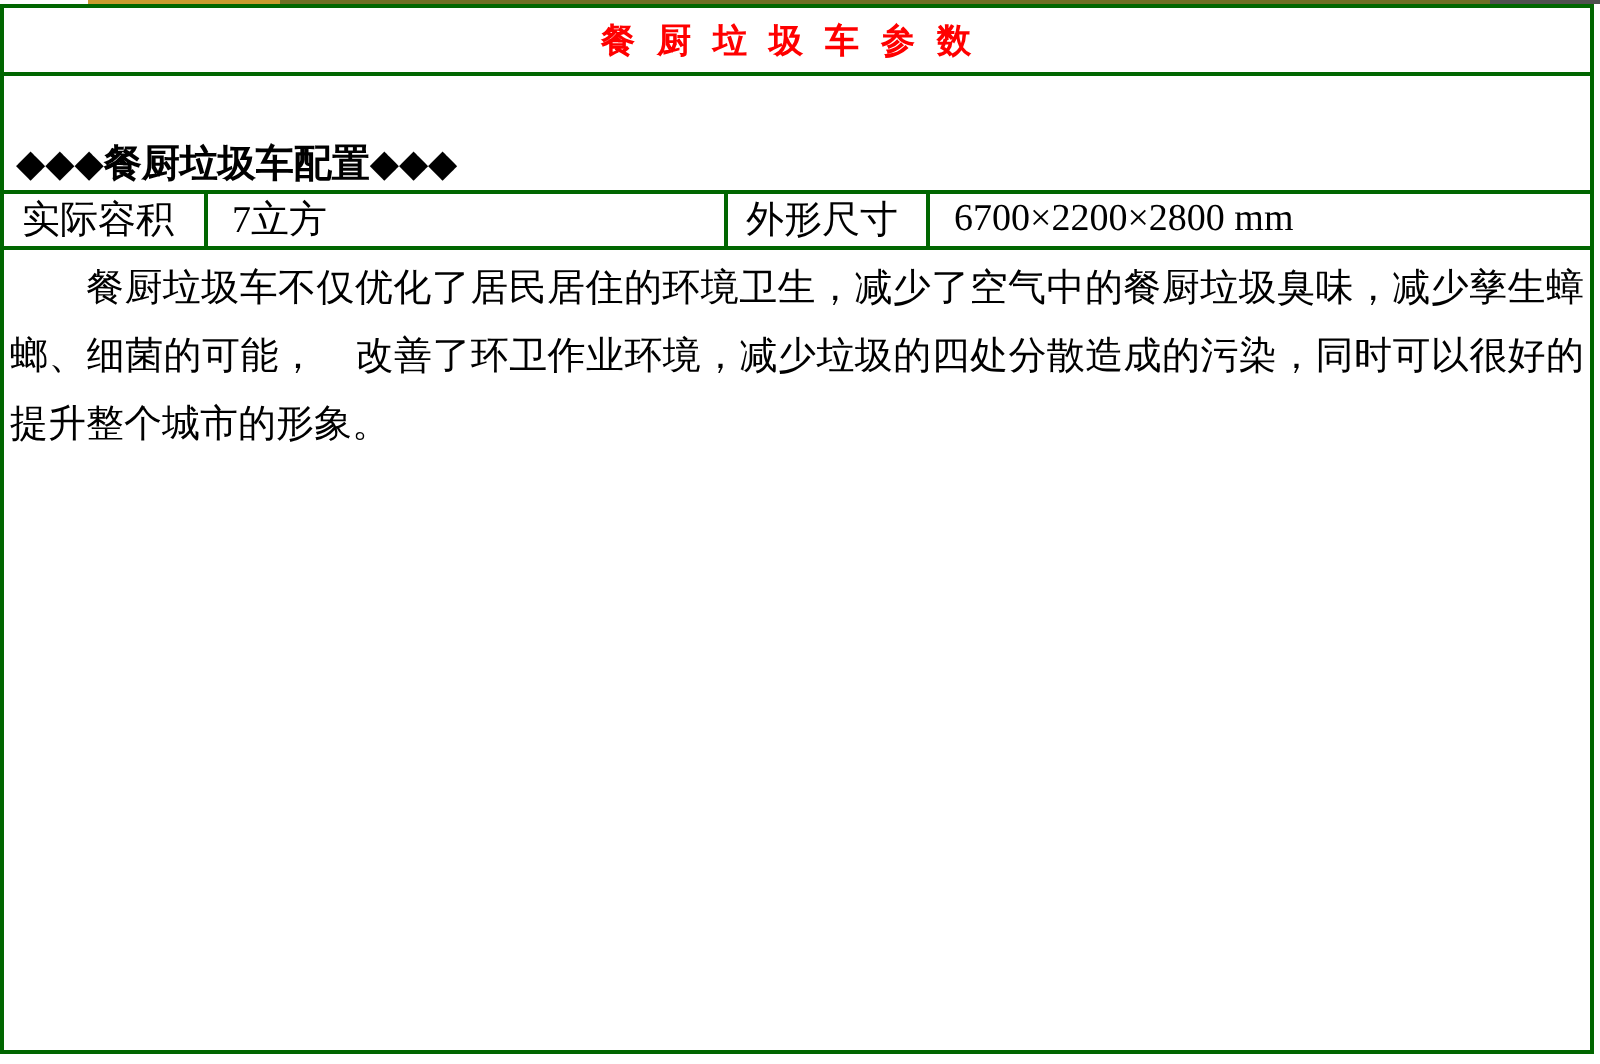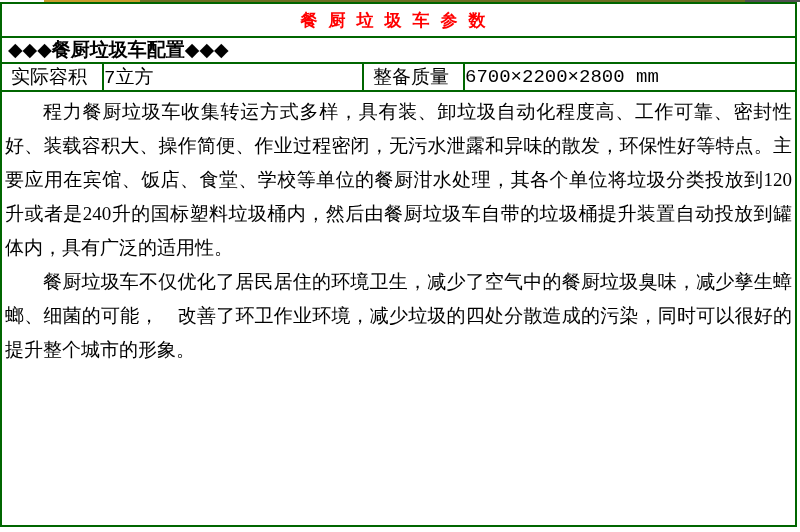--- a/index.html
+++ b/index.html
@@ -39,40 +39,40 @@
     font-size:17px;
     letter-spacing:11px;
   }
 
   .section-row{
     height:26px;line-height:24px;
     border-bottom:2px solid var(--border-green);
     padding-left:6px;
     font-weight:bold;
     font-size:19px;
+    margin-top:33px;
   }
 
   table.spec{
     width:100%;
     border-collapse:collapse;
     table-layout:fixed;
   }
   table.spec td{
     height:27px;
     border-right:2px solid var(--border-green);
     border-bottom:2px solid var(--border-green);
     font-size:19px;
     white-space:nowrap;
     overflow:hidden;
     vertical-align:middle;
-    font-family:Liberation Mono, monospace;
   }
   table.spec td:last-child{border-right:none;margin-top:12px;}
   table.spec td.label{padding-left:9px;}
-  table.spec td.value{}
+  table.spec td.value{padding-left:12px;}
 
   .description{
     flex:1;
     padding:3px 3px 0 3px;
     overflow:hidden;
   }
   .description p{
     font-size:19px;
     line-height:34px;
     text-indent:2em;
@@ -102,25 +102,24 @@
       <colgroup>
         <col style="width:101px">
         <col style="width:260px">
         <col style="width:101px">
         <col>
       </colgroup>
       <tbody>
           <tr>
             <td class="label">实际容积</td>
             <td class="value">7立方</td>
-            <td class="label">整备质量</td>
+            <td class="label">外形尺寸</td>
             <td class="value">6700×2200×2800 mm</td>
           </tr>
         </tbody>
     </table>
 
     <div class="description">
-        <p>程力餐厨垃圾车收集转运方式多样，具有装、卸垃圾自动化程度高、工作可靠、密封性好、装载容积大、操作简便、作业过程密闭，无污水泄露和异味的散发，环保性好等特点。主要应用在宾馆、饭店、食堂、学校等单位的餐厨泔水处理，其各个单位将垃圾分类投放到120升或者是240升的国标塑料垃圾桶内，然后由餐厨垃圾车自带的垃圾桶提升装置自动投放到罐体内，具有广泛的适用性。</p>
         <p>餐厨垃圾车不仅优化了居民居住的环境卫生，减少了空气中的餐厨垃圾臭味，减少孳生蟑螂、细菌的可能，　改善了环卫作业环境，减少垃圾的四处分散造成的污染，同时可以很好的提升整个城市的形象。</p>
       </div>
 
   </div>
 </div>
 
 </body></html>

